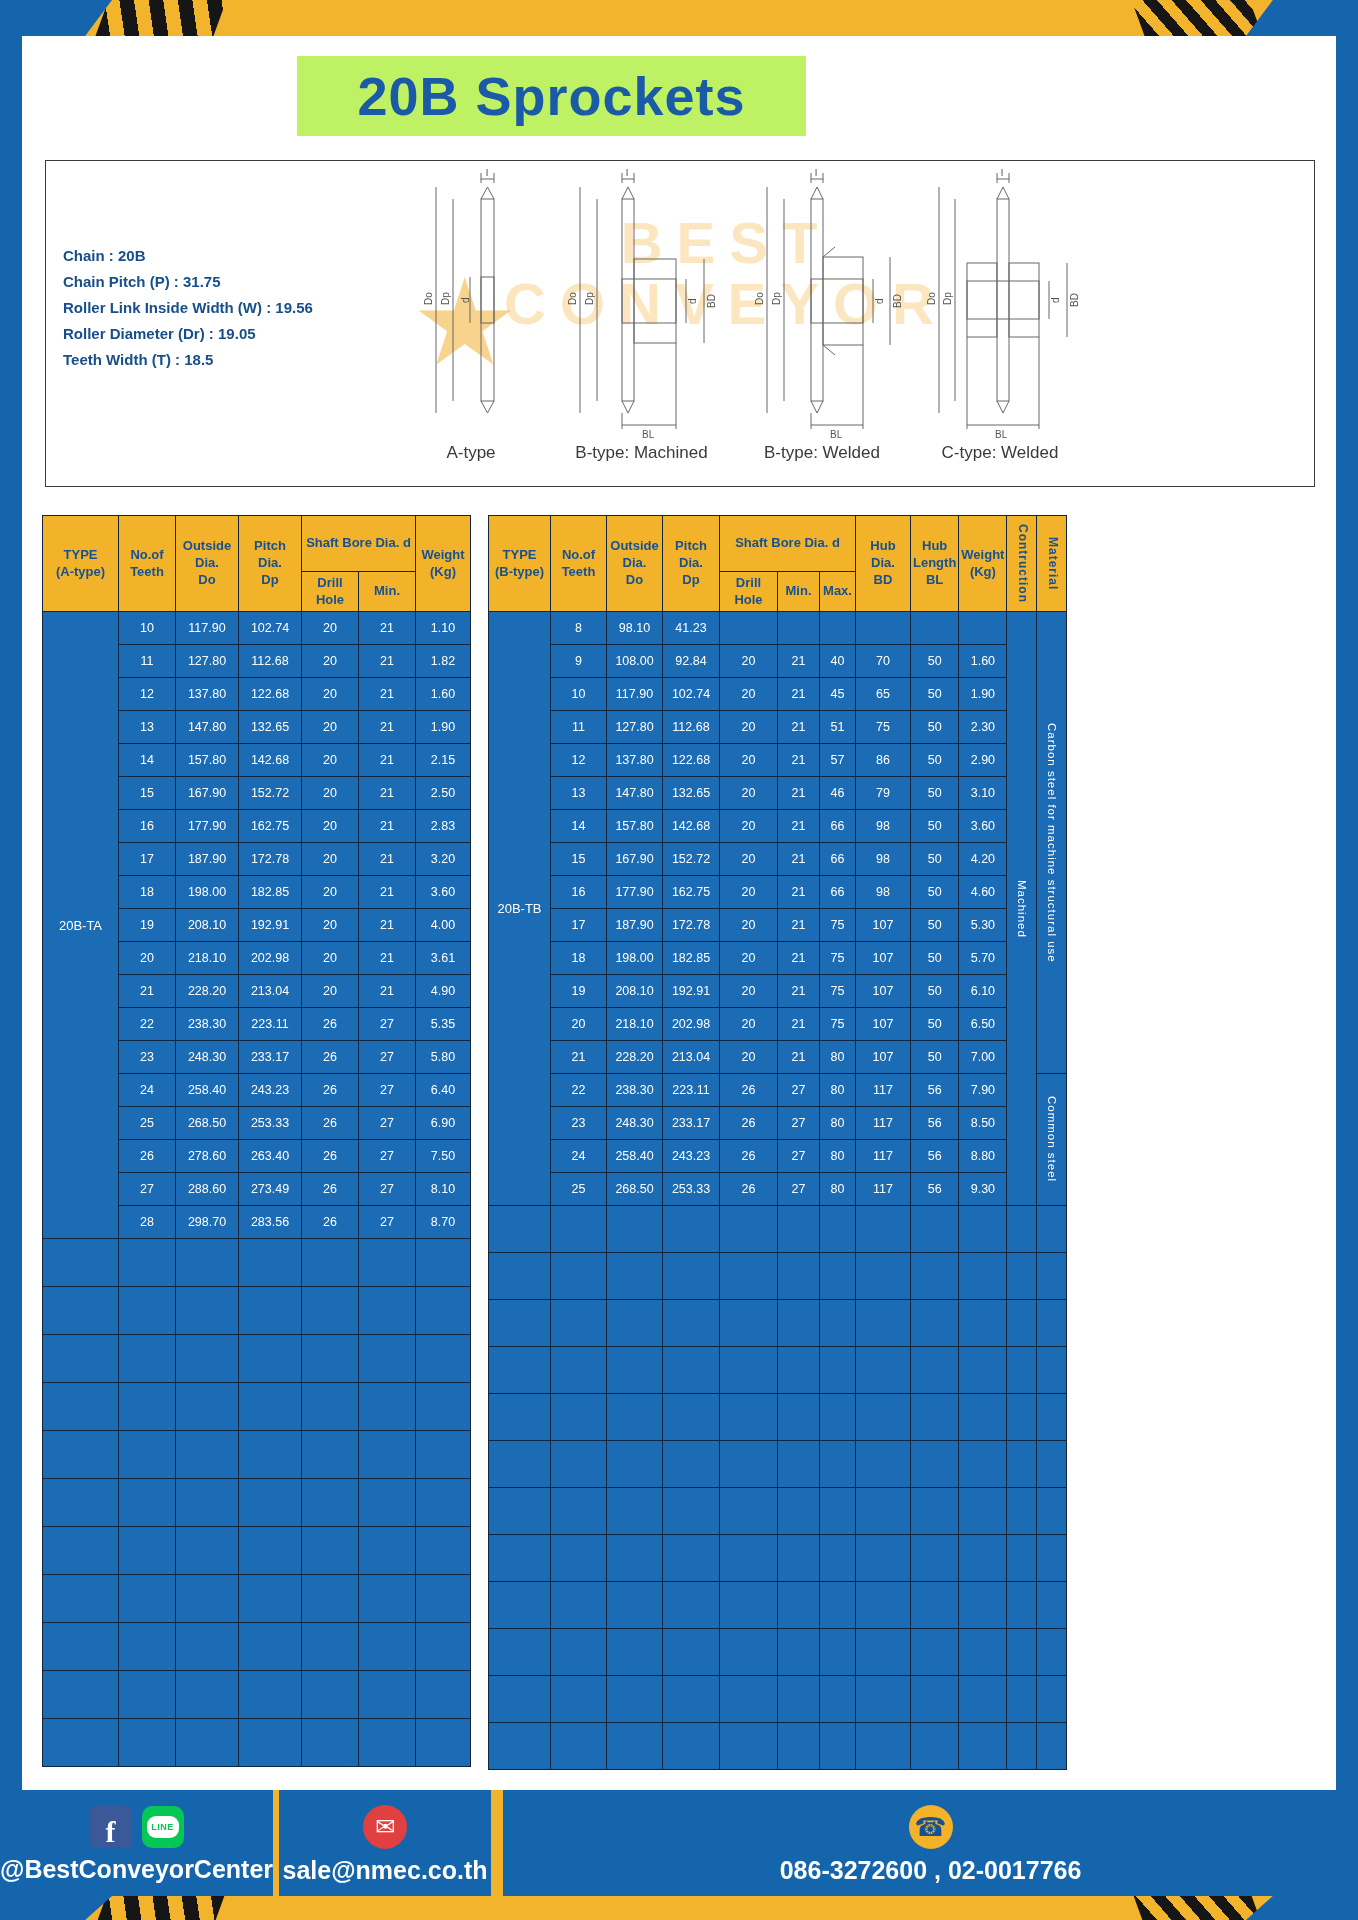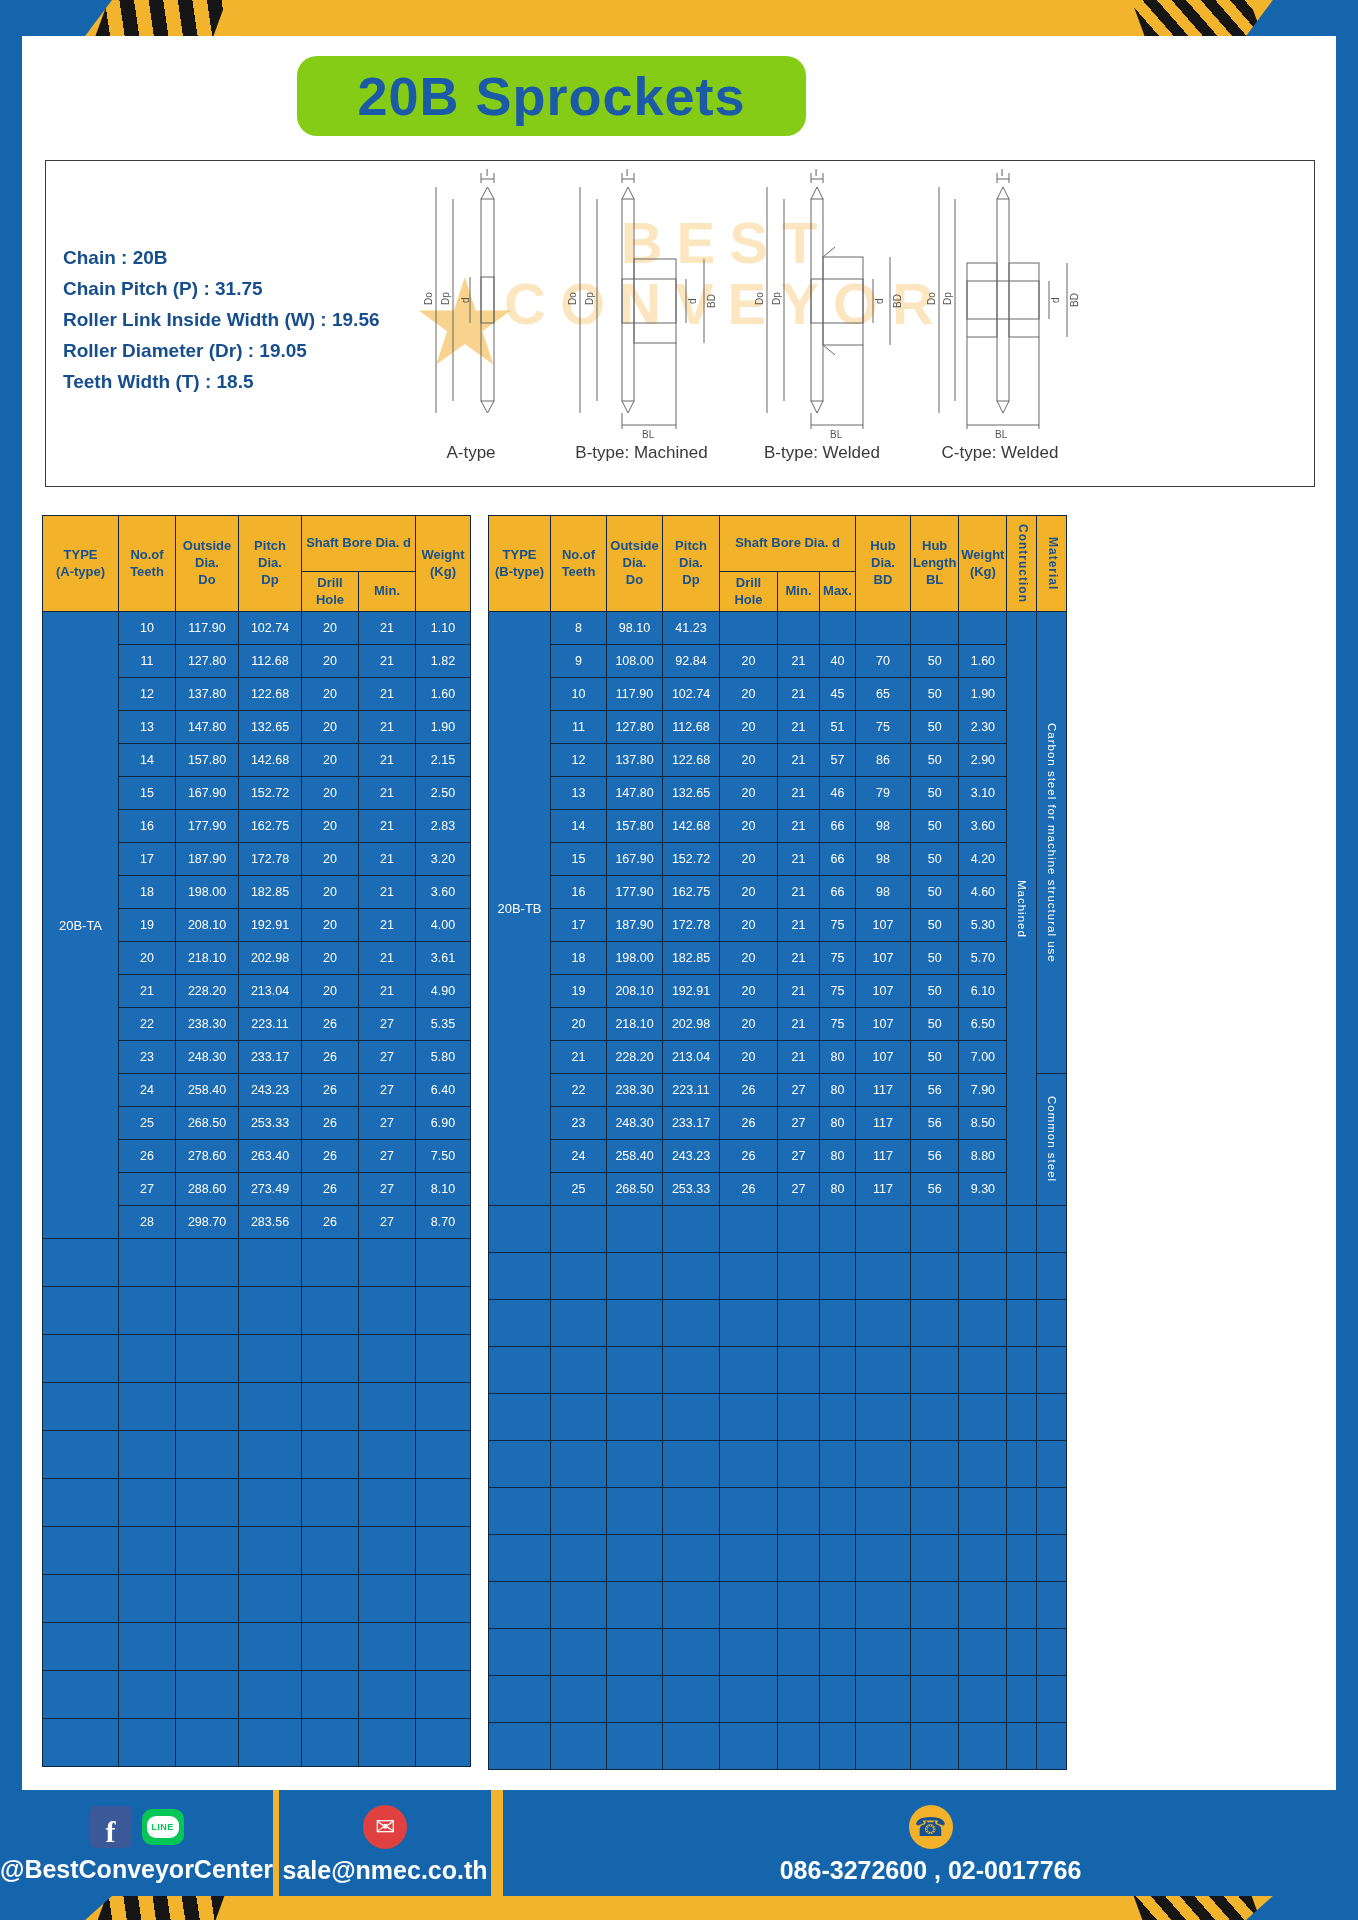--- a/index.html
+++ b/index.html
@@ -15,29 +15,29 @@
   .hz-corner.r{right:0;width:112px;clip-path:polygon(24% 0,100% 0,100% 100%,0 100%);}
   .hz-stripes{position:absolute;top:0;height:100%;width:118px;
     background:repeating-linear-gradient(63deg,#161616 0 13px,#F2B42D 13px 26px);}
   .hz-stripes.l{left:102px;transform:skewX(-20deg);}
   .hz-stripes.r{right:102px;transform:skewX(20deg);}
   .side-frame{position:absolute;top:36px;height:1754px;width:22px;background:#1565AC;z-index:4;}
   .side-frame.left{left:0;}
   .side-frame.right{right:0;}
 
   
-  .title-banner{position:absolute;left:297px;top:56px;width:509px;height:80px;background:#84cc16;
-    display:flex;align-items:center;justify-content:center;border-radius:20px;}
+  .title-banner{position:absolute;left:297px;top:56px;width:509px;height:80px;background:#bef264;
+    display:flex;align-items:center;justify-content:center;}
   .title-banner .t{font-size:54px;font-weight:bold;color:#1B5AA6;letter-spacing:1px;}
 
   
   .info-box{position:absolute;left:45px;top:160px;width:1270px;height:327px;background:#fff;
     border:1.5px solid #3c3c3c;box-sizing:border-box;}
   .specs{position:absolute;left:17px;top:86px;z-index:3;}
-  .specs p{margin:0 0 9px 0;font-size:19px;font-weight:bold;color:#174E8C;}
+  .specs p{margin:0 0 9px 0;font-size:15px;font-weight:bold;color:#174E8C;}
   .watermark{position:absolute;left:330px;top:52px;width:700px;text-align:center;z-index:1;
     opacity:.28;font-weight:800;line-height:1.05;letter-spacing:14px;pointer-events:none;}
   .watermark .w1,.watermark .w2{font-size:58px;color:#F2A81C;}
   .watermark .w3{font-size:58px;color:#6FB9E4;}
   .watermark-star{position:absolute;left:365px;top:92px;font-size:120px;color:rgba(242,168,28,.5);
     z-index:1;font-family:"DejaVu Sans",sans-serif;}
   .drawings{position:absolute;left:350px;top:8px;display:flex;gap:8px;z-index:2;}
   .figure{display:flex;flex-direction:column;align-items:center;}
   .figure svg{display:block;}
   .figure .cap{font-size:17px;color:#3a3a3a;margin-top:2px;}
@@ -60,21 +60,21 @@
 
   
   .footer{position:absolute;left:0;right:0;top:1790px;height:106px;background:#1565AC;display:flex;z-index:4;}
   .f-sec{display:flex;flex-direction:column;align-items:center;justify-content:center;gap:7px;padding-top:4px;}
   .f-div{width:6px;background:#F2B42D;}
   .f-label{color:#ffffff;font-weight:bold;font-size:25px;white-space:nowrap;}
   .icon-row{display:flex;gap:10px;align-items:center;}
   .fb-icon{width:42px;height:42px;background:#3B5998;border-radius:6px;color:#fff;font-weight:bold;
     font-size:30px;display:flex;align-items:flex-end;justify-content:center;line-height:1.1;
     font-family:"Liberation Serif",serif;}
-  .line-icon{width:42px;height:36px;background:#06C755;border-radius:10px;display:flex;
+  .line-icon{width:42px;height:42px;background:#06C755;border-radius:10px;display:flex;
     align-items:center;justify-content:center;}
   .line-bubble{width:32px;height:22px;background:#fff;border-radius:9px;display:flex;align-items:center;
     justify-content:center;color:#06C755;font-weight:bold;font-size:9px;letter-spacing:.5px;}
   .round-icon{width:44px;height:44px;border-radius:50%;display:flex;align-items:center;justify-content:center;}
   .mail-bg{background:#E04040;}
   .globe-bg{background:#45AADF;}
   .phone-bg{background:#F3B229;}
   .glyph{font-family:"DejaVu Sans",sans-serif;font-size:24px;color:#fff;}
   .glyph.phone{color:#17518F;font-size:26px;}
 </style>

